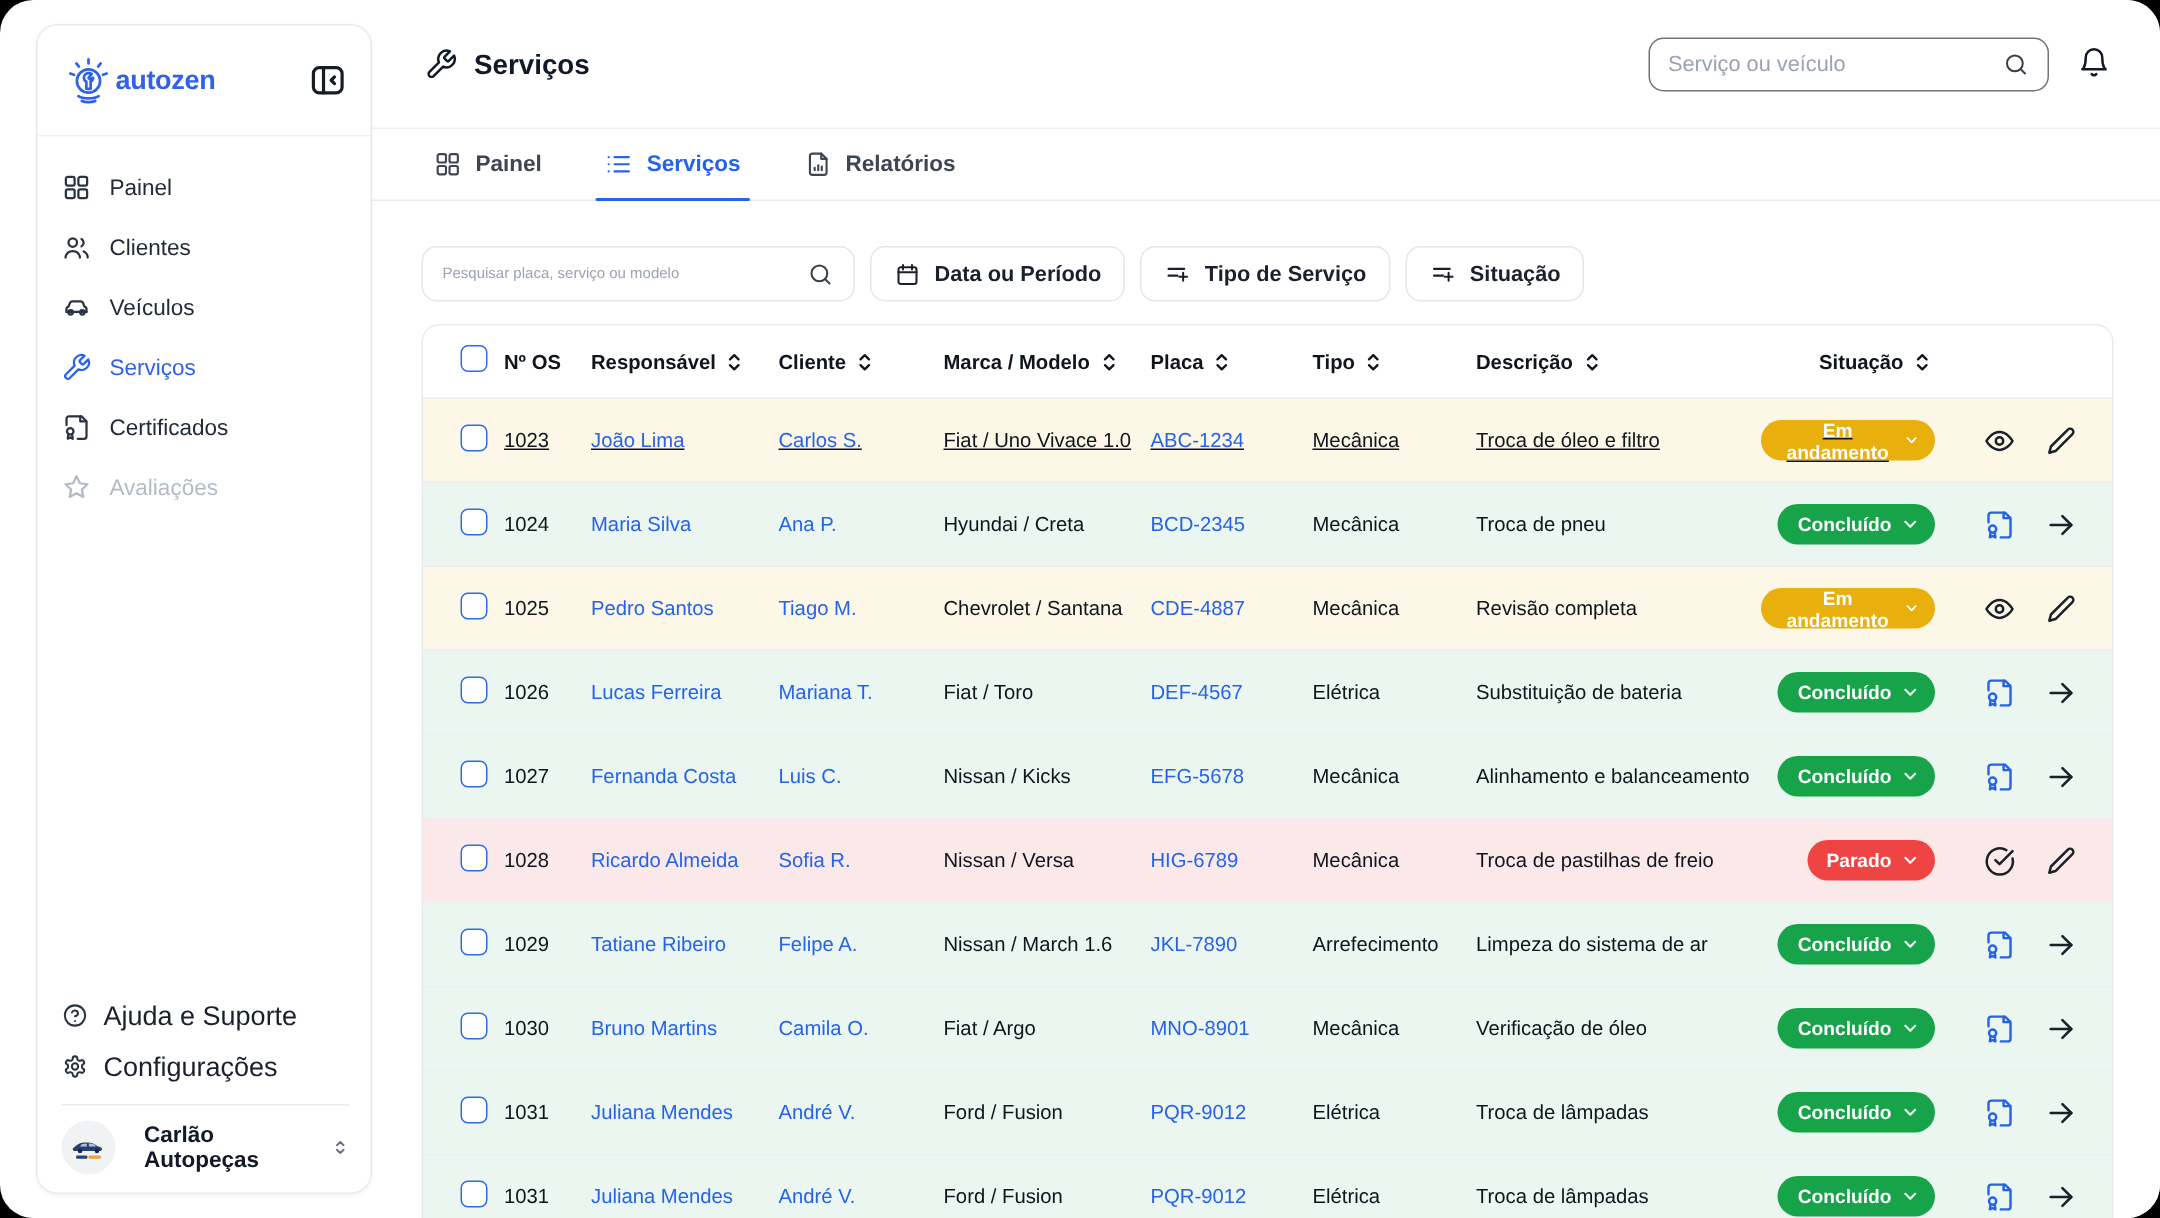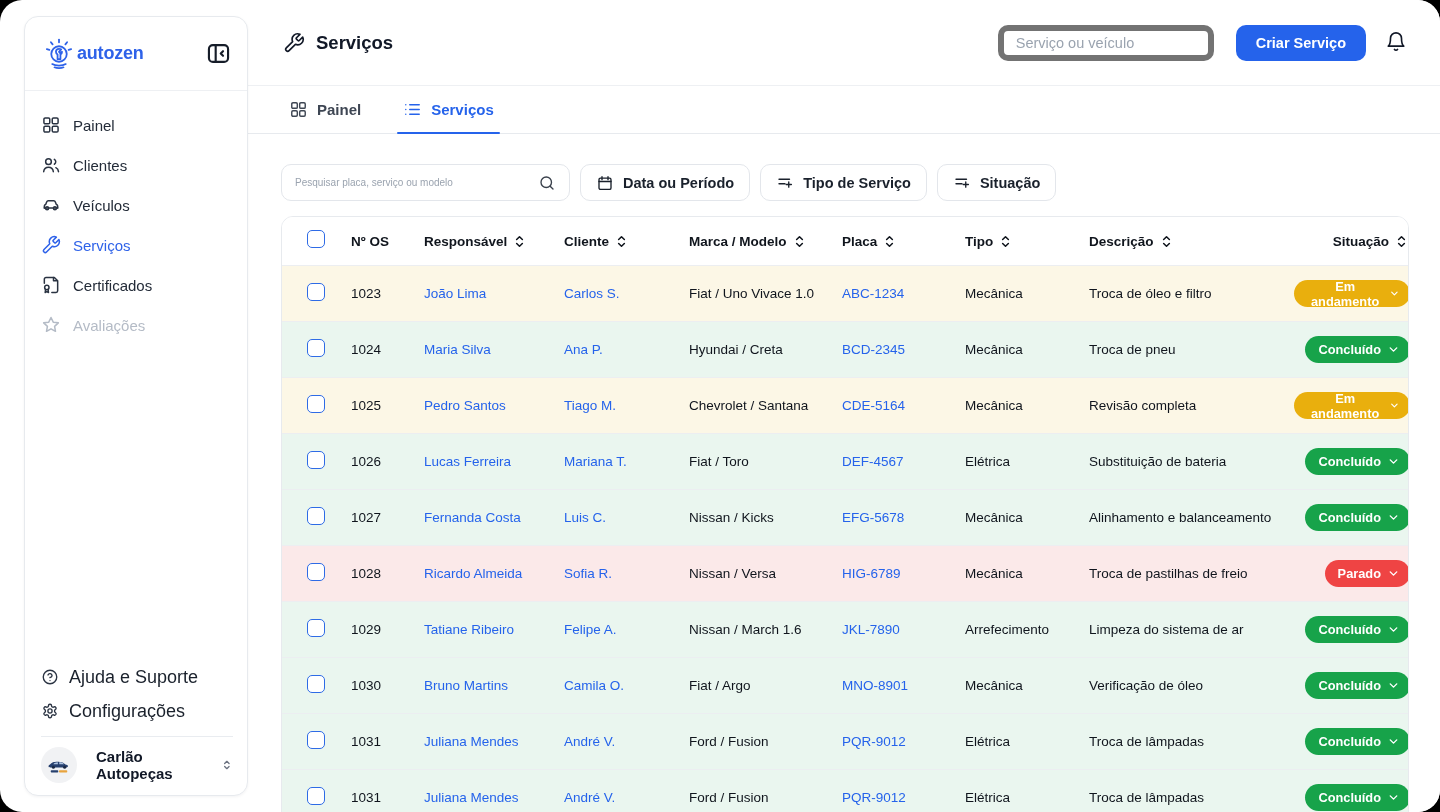--- a/index.html
+++ b/index.html
@@ -36,21 +36,21 @@
   .profile-name { font-size:15px; font-weight:600; color:#111827; }
   .profile .sel-ic { margin-left:auto; width:14px; height:14px; color:#6B7280; }
 
   
   .main { position:absolute; left:248px; top:0; right:0; bottom:0; display:flex; flex-direction:column; background:#fff; }
   .topbar { height:86px; display:flex; align-items:center; padding:0 32px 0 35px; border-bottom:1px solid #EEF0F3; flex:0 0 86px; }
   .page-title-wrap { display:flex; align-items:center; gap:11px; }
   .page-title-wrap .t-ic { width:22px; height:22px; color:#111827; }
   .page-title { font-size:18.5px; font-weight:700; color:#111827; }
   .topbar-right { margin-left:auto; display:flex; align-items:center; gap:22px; }
-  .search-box { width:216px; height:36px; border:6px solid #737373; border-radius:10px; display:flex; align-items:center; padding:0 12px; background:#fff; }
+  .search-box { width:267px; height:36px; border:1px solid #737373; border-radius:10px; display:flex; align-items:center; padding:0 12px; background:#fff; }
   .search-box input { border:none; outline:none; flex:1; font-size:14.5px; color:#374151; font-family:"Liberation Sans", sans-serif; background:transparent; }
   .search-box input::placeholder { color:#9AA3AF; }
   .search-box .s-ic { width:18px; height:18px; color:#39404B; }
   .primary-btn { height:36px; padding:0 20px; background:#2563EB; color:#fff; font-size:14.5px; font-weight:600; border:none; border-radius:10px; cursor:pointer; font-family:"Liberation Sans", sans-serif; }
   .bell-btn { width:24px; height:24px; background:transparent; border:none; color:#111827; cursor:pointer; padding:0; margin-left:-4px; }
   .bell-btn svg { width:22px; height:22px; }
 
   .tabsbar { height:48px; display:flex; align-items:stretch; gap:30px; padding:0 35px; border-bottom:1px solid #E7EAEE; flex:0 0 48px; }
   .tab { display:flex; align-items:center; gap:9px; font-size:15px; font-weight:600; color:#3E4653; border:none; background:transparent; cursor:pointer; padding:0 6px; position:relative; font-family:"Liberation Sans", sans-serif; }
   .tab .tab-ic { width:19px; height:19px; color:#3E4653; }
@@ -62,21 +62,21 @@
   .filters { display:flex; gap:10px; margin-bottom:15px; }
   .filter-search { width:289px; height:37px; border:1px solid #E3E6EB; border-radius:10px; display:flex; align-items:center; padding:0 13px; background:#fff; }
   .filter-search input { border:none; outline:none; flex:1; font-size:10px; color:#374151; font-family:"Liberation Sans", sans-serif; background:transparent; }
   .filter-search input::placeholder { color:#9AA3AF; }
   .filter-search .s-ic { width:18px; height:18px; color:#39404B; }
   .filter-btn { height:37px; padding:0 15px; border:1px solid #E3E6EB; border-radius:10px; background:#fff; display:flex; align-items:center; gap:9px; font-size:14.5px; font-weight:600; color:#1A212C; cursor:pointer; font-family:"Liberation Sans", sans-serif; }
   .filter-btn .f-ic { width:18px; height:18px; color:#1A212C; }
 
   
   .table-card { width:1128px; border:1px solid #E7EAEE; border-radius:12px; background:#fff; overflow:hidden; }
-  .grid-row { display:grid; grid-template-columns:54px 58px 125px 110px 138px 108px 109px 190px 122px 114px; align-items:center;gap:15px; }
+  .grid-row { display:grid; grid-template-columns:54px 58px 125px 110px 138px 108px 109px 190px 122px 114px; align-items:center; }
   .thead { height:48px; background:#fff; }
   .th { font-size:13.5px; font-weight:700; color:#10151D; display:flex; align-items:center; gap:6px; }
   .sort-ic { width:13px; height:13px; color:#10151D; display:inline-flex; }
   .sort-ic svg { width:100%; height:100%; }
   .th-status { justify-content:flex-end; padding-right:8px; }
   .cb { appearance:none; -webkit-appearance:none; width:18px; height:18px; border:1.8px solid #2E6BE6; border-radius:5px; background:#fff; margin-left:25px; cursor:pointer; }
   .trow { height:56px; border-top:1px solid #ECEEF1; font-size:13.5px; color:#10151D; }
   .cell-link { color:#2563EB; cursor:pointer; }
   .col-status { display:flex; justify-content:flex-end; padding-right:6px; }
   .badge { display:inline-flex; align-items:center; gap:6px; height:27px; padding:0 10px 0 13px; border-radius:999px; color:#fff; font-size:12.8px; font-weight:600; border:none; cursor:pointer; font-family:"Liberation Sans", sans-serif; }
@@ -223,21 +223,20 @@
       <div class="topbar-right">
         <div class="search-box" data-name="global-search">
           <input type="text" data-name="global-search-input" placeholder="Serviço ou veículo" style="">
           <span class="s-ic" data-icon="search" data-name="search-icon">
               <svg viewBox="0 0 24 24" fill="none" stroke="currentColor" stroke-width="1.8" stroke-linecap="round" stroke-linejoin="round">
                 <circle cx="11" cy="11" r="7"></circle>
                 <path d="m20 20-3.8-3.8"></path>
               </svg>
             </span>
         </div>
-        <button class="primary-btn" data-name="create-service-button">Criar Serviço</button>
         <button class="bell-btn" data-name="notifications-button">
           <span data-icon="bell" data-name="bell-icon" style="width:22px;height:22px;">
               <svg viewBox="0 0 24 24" fill="none" stroke="currentColor" stroke-width="1.8" stroke-linecap="round" stroke-linejoin="round">
                 <path d="M18 8a6 6 0 0 0-12 0c0 7-2.5 8.5-2.5 8.5h17S18 15 18 8"></path>
                 <path d="M13.7 20a2 2 0 0 1-3.4 0"></path>
               </svg>
             </span>
         </button>
       </div>
     </header>
@@ -255,20 +254,30 @@
         <button class="tab active" data-name="tab-servicos">
     <span class="tab-ic" data-name="list-icon"><svg viewBox="0 0 24 24" fill="none" stroke="currentColor" stroke-width="1.8" stroke-linecap="round" stroke-linejoin="round">
               <path d="M8.5 6h12"></path>
               <path d="M8.5 12h12"></path>
               <path d="M8.5 18h12"></path>
               <path d="M3.5 6h.01"></path>
               <path d="M3.5 12h.01"></path>
               <path d="M3.5 18h.01"></path>
             </svg></span>
     <span data-name="tab-label">Serviços</span>
+  </button>
+        <button class="tab" data-name="tab-relatorios">
+    <span class="tab-ic" data-name="report-icon"><svg viewBox="0 0 24 24" fill="none" stroke="currentColor" stroke-width="1.8" stroke-linecap="round" stroke-linejoin="round">
+              <path d="M14.5 3H7a2 2 0 0 0-2 2v14a2 2 0 0 0 2 2h10a2 2 0 0 0 2-2V7.5z"></path>
+              <path d="M14.5 3v4.5H19"></path>
+              <path d="M9 17v-2"></path>
+              <path d="M12 17v-4"></path>
+              <path d="M15 17v-3"></path>
+            </svg></span>
+    <span data-name="tab-label">Relatórios</span>
   </button>
       </div>
 
     <div class="content" data-name="content-area">
       <div class="filters" data-name="filters-bar">
         <div class="filter-search" data-name="table-search">
           <input type="text" data-name="table-search-input" placeholder="Pesquisar placa, serviço ou modelo" style="">
           <span class="s-ic" data-icon="search" data-name="search-icon">
               <svg viewBox="0 0 24 24" fill="none" stroke="currentColor" stroke-width="1.8" stroke-linecap="round" stroke-linejoin="round">
                 <circle cx="11" cy="11" r="7"></circle>
@@ -372,21 +381,21 @@
               <span class="sort-ic" data-icon="sort" data-name="sort-icon">
                 <svg viewBox="0 0 16 16" fill="none" stroke="currentColor" stroke-width="1.9" stroke-linecap="round" stroke-linejoin="round">
                   <path d="m4.5 5.6 3.5-3.4 3.5 3.4"></path>
                   <path d="m4.5 10.4 3.5 3.4 3.5-3.4"></path>
                 </svg>
               </span>
             </div>
           <div></div>
         </div>
         <div id="table-body" data-name="table-body">
-            <div class="grid-row trow" data-name="table-row" style="background: rgb(252, 247, 230);">
+            <div class="grid-row trow" data-name="table-row" style="background: rgb(252, 247, 230); text-decoration: underline;">
     <div><input type="checkbox" class="cb" data-name="row-checkbox" style=""></div>
     <div data-name="cell-os">1023</div>
     <div class="cell-link" data-name="cell-responsavel">João Lima</div>
     <div class="cell-link" data-name="cell-cliente">Carlos S.</div>
     <div data-name="cell-marca-modelo">Fiat / Uno Vivace 1.0</div>
     <div class="cell-link" data-name="cell-placa">ABC-1234</div>
     <div data-name="cell-tipo">Mecânica</div>
     <div data-name="cell-descricao">Troca de óleo e filtro</div>
     <div class="col-status">
       <button class="badge" data-name="status-badge" style="background: rgb(233, 175, 13);">
@@ -435,21 +444,21 @@
                     <path d="m13 5.5 6.5 6.5-6.5 6.5"></path>
                   </svg></button>
               </div>
   </div>
             <div class="grid-row trow" data-name="table-row" style="background: rgb(252, 247, 230);">
     <div><input type="checkbox" class="cb" data-name="row-checkbox" style=""></div>
     <div data-name="cell-os">1025</div>
     <div class="cell-link" data-name="cell-responsavel">Pedro Santos</div>
     <div class="cell-link" data-name="cell-cliente">Tiago M.</div>
     <div data-name="cell-marca-modelo">Chevrolet / Santana</div>
-    <div class="cell-link" data-name="cell-placa">CDE-5164</div>
+    <div class="cell-link" data-name="cell-placa">CDE-4887</div>
     <div data-name="cell-tipo">Mecânica</div>
     <div data-name="cell-descricao">Revisão completa</div>
     <div class="col-status">
       <button class="badge" data-name="status-badge" style="background: rgb(233, 175, 13);">
         <span data-name="status-label">Em andamento</span>
         <svg viewBox="0 0 24 24" fill="none" stroke="#fff" stroke-width="2.6" stroke-linecap="round" stroke-linejoin="round" data-name="chevron-down-icon">
                     <path d="m6 9 6 6 6-6"></path>
                   </svg>
       </button>
     </div>

